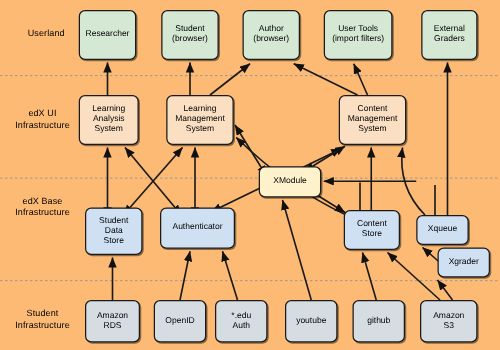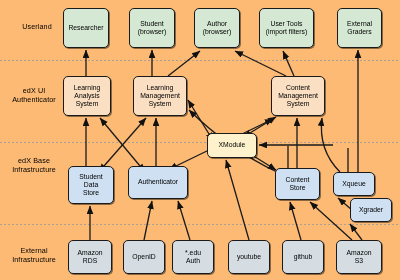--- a/index.html
+++ b/index.html
@@ -100,24 +100,24 @@
         <path d="M 362,240 L 350,224" fill="none" stroke="#1a1a1a" stroke-width="1.3" marker-end="url(#arrow-end)"></path>
         <path d="M 352,210 L 338,198" fill="none" stroke="#1a1a1a" stroke-width="1.3" marker-end="url(#arrow-end)"></path>
         <path d="M 348,172 L 348,148" fill="none" stroke="#1a1a1a" stroke-width="1.3" marker-start="url(#arrow-start)"></path>
         <path d="M 288,168 L 288,146" fill="none" stroke="#1a1a1a" stroke-width="1.3" marker-start="url(#arrow-start)"></path>
       </g>
   </svg>
 
   <div id="band-label-group">
       <div class="band-label" style="left: 8px; top: 22px; width: 58px;">Userland</div>
       <div class="band-label" style="left: 2px; top: 86px; width: 64px;">edX UI
-Authenticator</div>
+Infrastructure</div>
       <div class="band-label" style="left: 2px; top: 156px; width: 64px;">edX Base
 Infrastructure</div>
-      <div class="band-label" style="left: 2px; top: 246px; width: 64px;">External
+      <div class="band-label" style="left: 2px; top: 246px; width: 64px;">Student
 Infrastructure</div>
     </div>
   <div id="node-group">
       <div class="node green" style="left: 63px; top: 8px; width: 46px; height: 40px;">Researcher</div>
       <div class="node green" style="left: 129px; top: 8px; width: 46px; height: 40px;">Student
 (browser)</div>
       <div class="node green" style="left: 194px; top: 8px; width: 46px; height: 40px;">Author
 (browser)</div>
       <div class="node green" style="left: 259px; top: 8px; width: 55px; height: 40px;">User Tools
 (import filters)</div>

